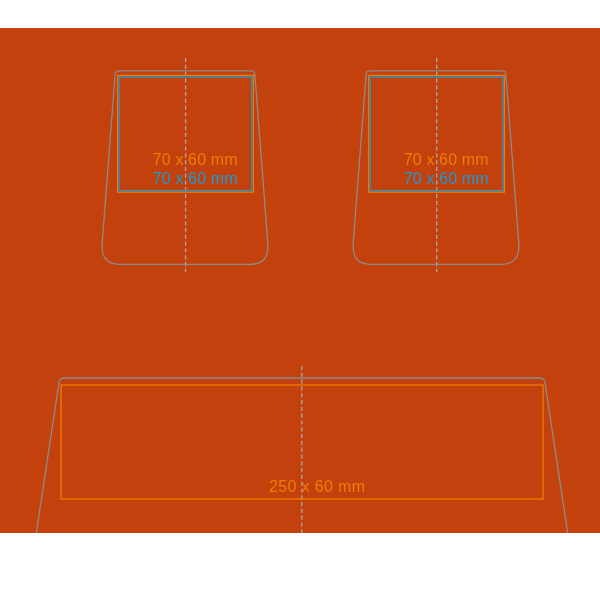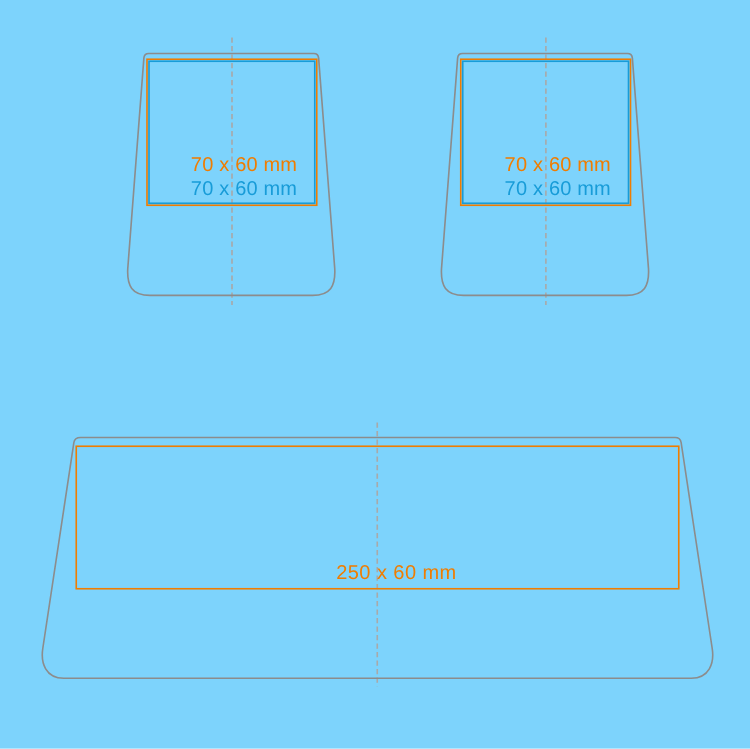--- a/index.html
+++ b/index.html
@@ -1,16 +1,16 @@
 <!DOCTYPE html>
 <html><head>
 <meta charset="utf-8">
 <style>
   html,body{margin:0;padding:0;background:#ffffff;}
-  .stage{width:600px;height:599px;position:relative;overflow:hidden;background:#7dd3fc;}
+  .stage{width:600px;height:505px;position:relative;overflow:hidden;background:#c2410c;margin-top:28px;}
   svg{display:block;}
   text{font-family:"Liberation Sans", sans-serif;font-size:16px;}
 </style>
 </head>
 <body>
 <div class="stage">
 <svg width="600" height="599" viewBox="0 0 600 599" xmlns="http://www.w3.org/2000/svg">
 
 <line x1="185.6" y1="30" x2="185.6" y2="244" stroke="#a9a9a9" stroke-width="1.3" stroke-dasharray="4.2,2.6"></line>
 

